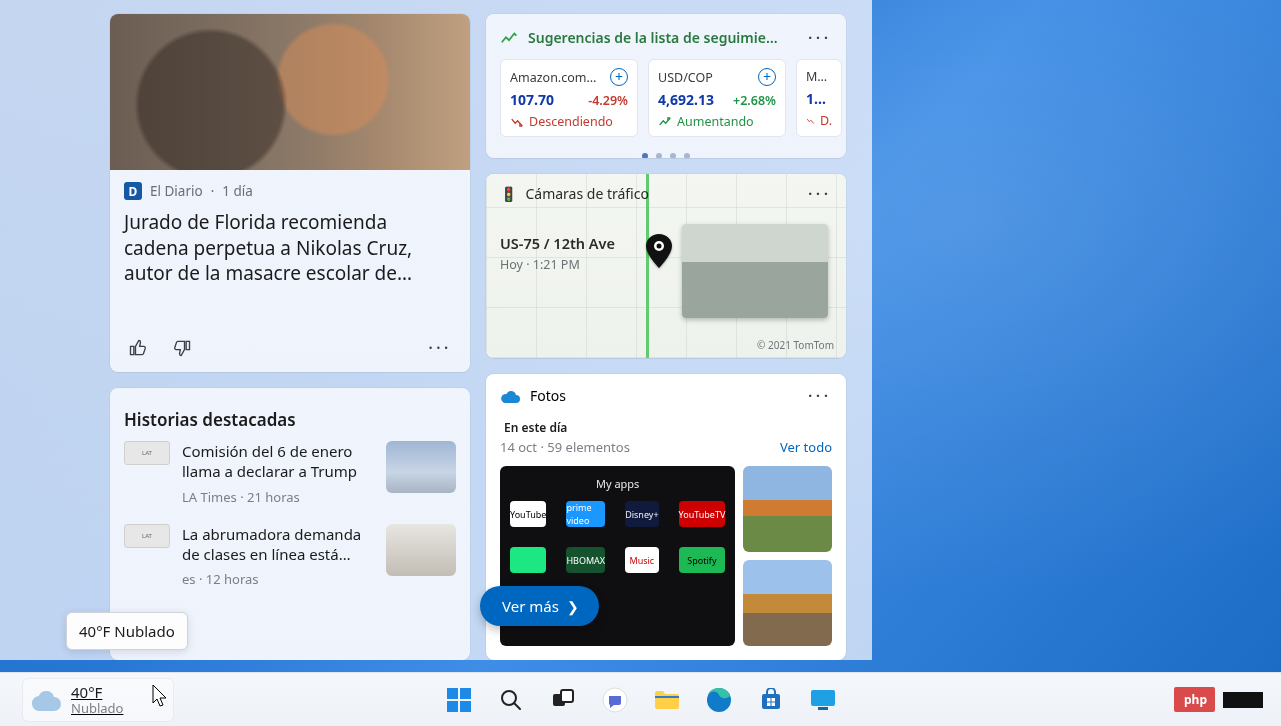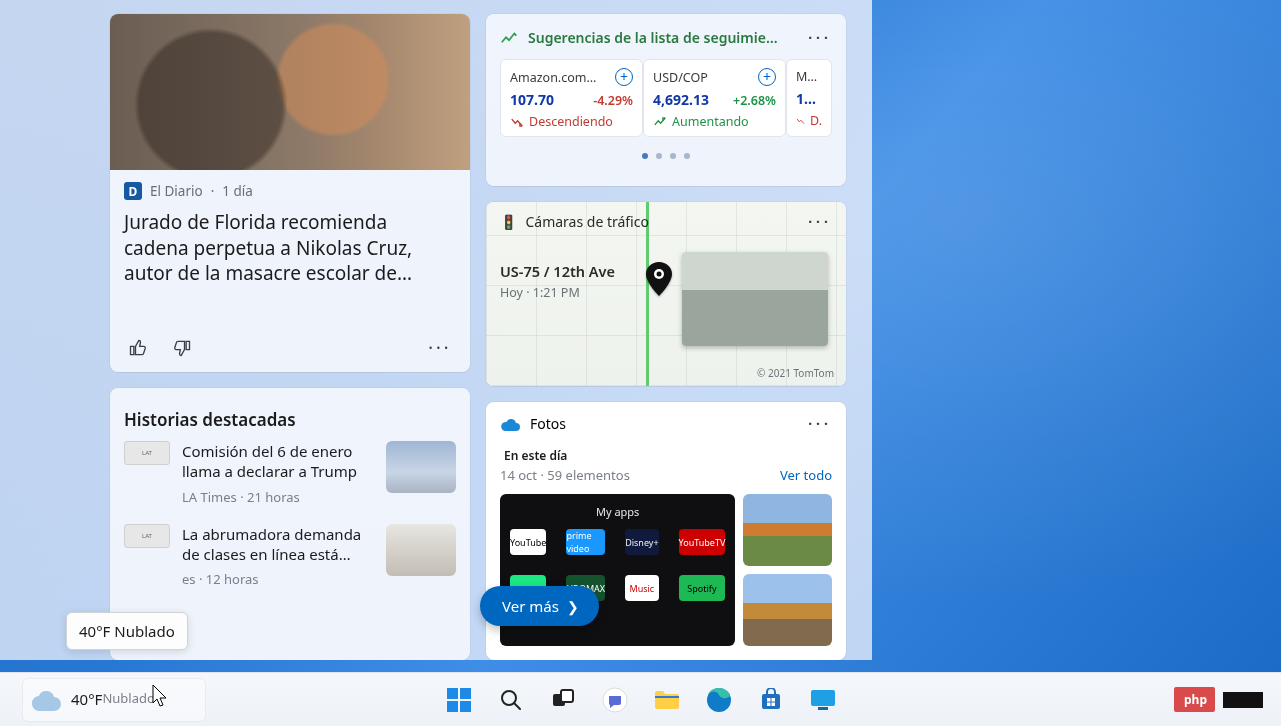--- a/index.html
+++ b/index.html
@@ -69,25 +69,25 @@
   .feat-list { padding:0 14px 10px 14px; display:flex; flex-direction:column; gap:18px; }
   .feat-item { display:flex; gap:12px; align-items:flex-start; }
   .feat-thumb-l { width:46px; height:24px; background:#e7e7e7; border:1px solid #cfcfcf; border-radius:3px; flex:none; font-size:6px; display:flex; align-items:center; justify-content:center; color:#666; }
   .feat-text { flex:1; }
   .feat-title { font-size:15px; color:#1b1b1b; line-height:1.35; }
   .feat-sub { margin-top:6px; font-size:13px; color:#7b8088; }
   .feat-thumb-r { width:70px; height:52px; border-radius:6px; flex:none; }
   .thumb1{ background: linear-gradient(#9fb6d4, #c8d5e6 60%, #a8b4c3); }
   .thumb2{ background: linear-gradient(#e8e6e2, #c2bdb4); }
 
-  .wl-card { height: 172px; display:flex; flex-direction:column; }
+  .wl-card { height: 144px; display:flex; flex-direction:column; }
   .wl-head { display:flex; align-items:center; gap:10px; padding:14px 14px 12px 14px; color:#2a7a3f; font-size:14px; }
   .wl-head .ic{ color:#2ea04b; }
   .wl-head .lbl{ color:#2a7a3f; font-weight:600; flex:1; white-space:nowrap; overflow:hidden; text-overflow:ellipsis; }
-  .wl-body { padding:0 14px 8px 14px; display:flex; }
+  .wl-body { padding:0 4px 8px 14px; display:flex; gap:10px; }
   .tk { flex:1; min-width:0; background:#fff; border:1px solid #e0e5ee; border-radius:6px; padding:8px 9px 6px 9px; display:flex; flex-direction:column; gap:4px; }
   .tk-row1{ display:flex; align-items:center; justify-content:space-between; font-size:12.5px; color:#3a3a3a; }
   .tk-row1 .add{ width:18px; height:18px; border:1.4px solid #0067c0; border-radius:50%; color:#0067c0; display:flex; align-items:center; justify-content:center; font-size:14px; line-height:0; }
   .tk-row2{ display:flex; align-items:baseline; justify-content:space-between; }
   .tk-price{ font-size:14px; font-weight:700; color:#1138a8; }
   .tk-chg{ font-size:12.5px; font-weight:600; }
   .neg{ color:#c43a2f; }
   .pos{ color:#1f9447; }
   .tk-row3{ display:flex; align-items:center; gap:5px; font-size:12.5px; }
   .wl-dots{ margin:8px auto 6px auto; display:flex; gap:8px; }
@@ -183,21 +183,21 @@
   }
   .weather-widget{
     margin-left:22px; height:44px; padding:4px 50px 4px 8px;
     display:flex; align-items:center; gap:10px;
     background: rgba(255,255,255,0.45);
     border: 1px solid rgba(0,0,0,0.06);
     border-radius:6px;
     cursor:pointer;
   }
   .weather-widget .wx-icon{ color:#6ea7d8; }
-  .weather-text{ display:flex; flex-direction:row; line-height:1.1; }
+  .weather-text{ display:flex; flex-direction:column; line-height:1.1;text-decoration:underline; }
   .wx-temp{ font-size:15px; color:#1b1b1b; }
   .wx-cond{ font-size:13px; color:#7b8088; }
   .cursor{ position:absolute; left:152px; bottom:18px; z-index:30; pointer-events:none; }
 
   .tb-center{ position:absolute; left:50%; transform:translateX(-50%); display:flex; align-items:center; gap:12px; }
   .tb-btn{ width:40px; height:40px; border:none; background:transparent; border-radius:6px; cursor:pointer; display:flex; align-items:center; justify-content:center; }
 
   .tb-right{ position:absolute; right:18px; display:flex; align-items:center; gap:8px; }
   .ext-php{ background:#d94a4a; color:#fff; font-weight:700; font-size:12px; padding:4px 8px 4px 10px; border-radius:2px; }
 

